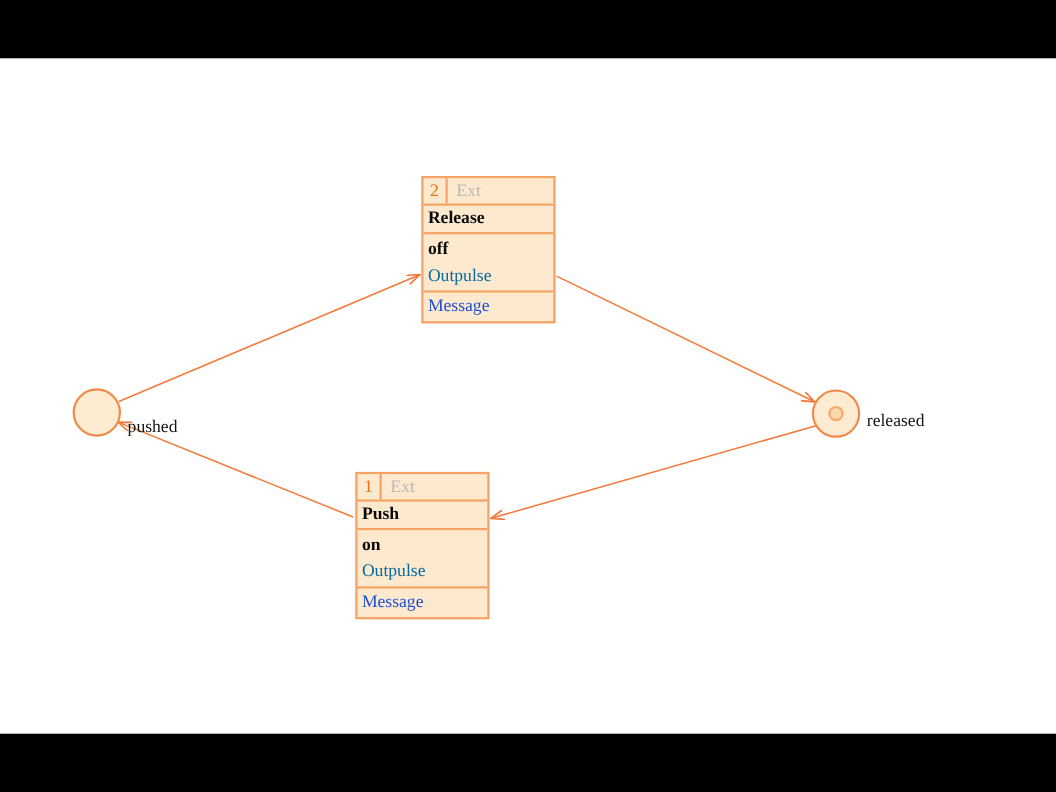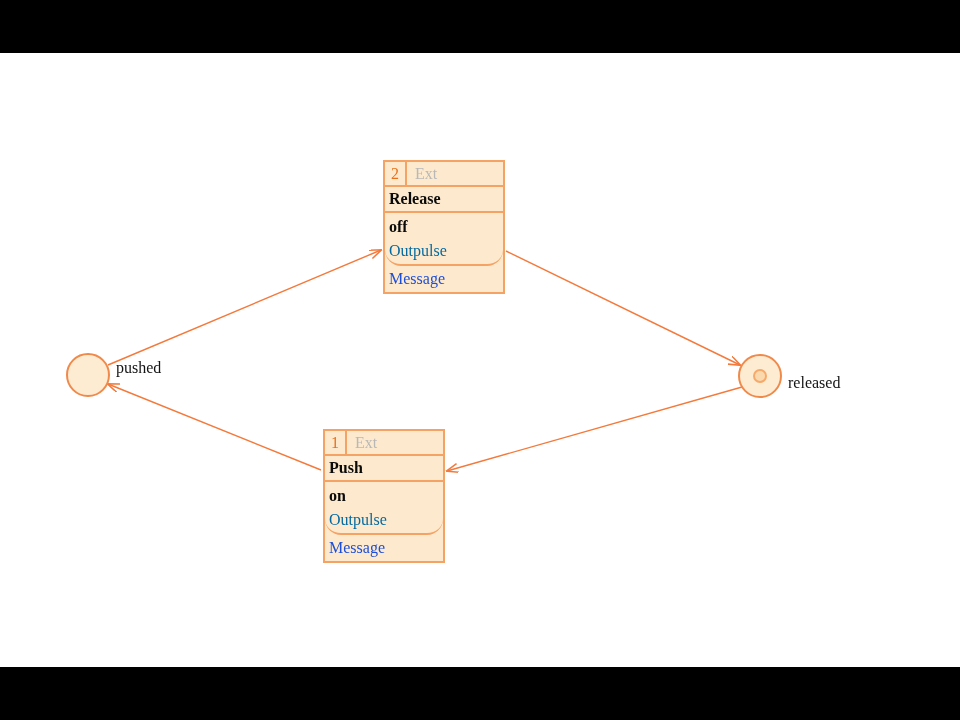--- a/index.html
+++ b/index.html
@@ -116,21 +116,20 @@
   }
 
   .row-name { height: 27px; font-weight: bold; color: #0a0a0a; }
 
   .row-combo {
     height: 54px;
     flex-direction: column;
     align-items: flex-start;
     justify-content: center;
     padding-top: 1px;
-    border-radius: 16px;
   }
   .combo-state { font-weight: bold; color: #0a0a0a; line-height: 1.5; }
   .combo-out { color: #0369a1; line-height: 1.5; }
 
   .row-message { height: 27px; color: #1d4ed8; }
 </style>
 </head>
 <body>
 
 <div id="stage">
@@ -148,21 +147,21 @@
       </defs>
       <g stroke="#f4793a" stroke-width="1.4" fill="none" marker-end="url(#arrowhead)">
         <line x1="108" y1="312" x2="381" y2="197"></line>
         <line x1="506" y1="198" x2="740" y2="312"></line>
         <line x1="742" y1="334" x2="447" y2="418"></line>
         <line x1="321" y1="417" x2="108" y2="331"></line>
       </g>
     </svg>
 
     <div class="state-node" id="node-pushed" style="left:66px; top:300px; width:44px; height:44px;"></div>
-    <div class="state-label" id="label-pushed" style="left:116px; top:307px;">pushed</div>
+    <div class="state-label" id="label-pushed" style="left:116px; top:328px;">pushed</div>
 
     <div class="state-node" id="node-released" style="left:738px; top:301px; width:44px; height:44px;">
       <div class="state-inner-ring"></div>
     </div>
     <div class="state-label" id="label-released" style="left:788px; top:322px;">released</div>
 
     <div class="trans-box" id="box-transition-2" style="left:383px; top:107px; width:122px; height:134px;">
       <div class="trans-row row-header">
         <span class="hdr-num">2</span>
         <span class="hdr-ext">Ext</span>

